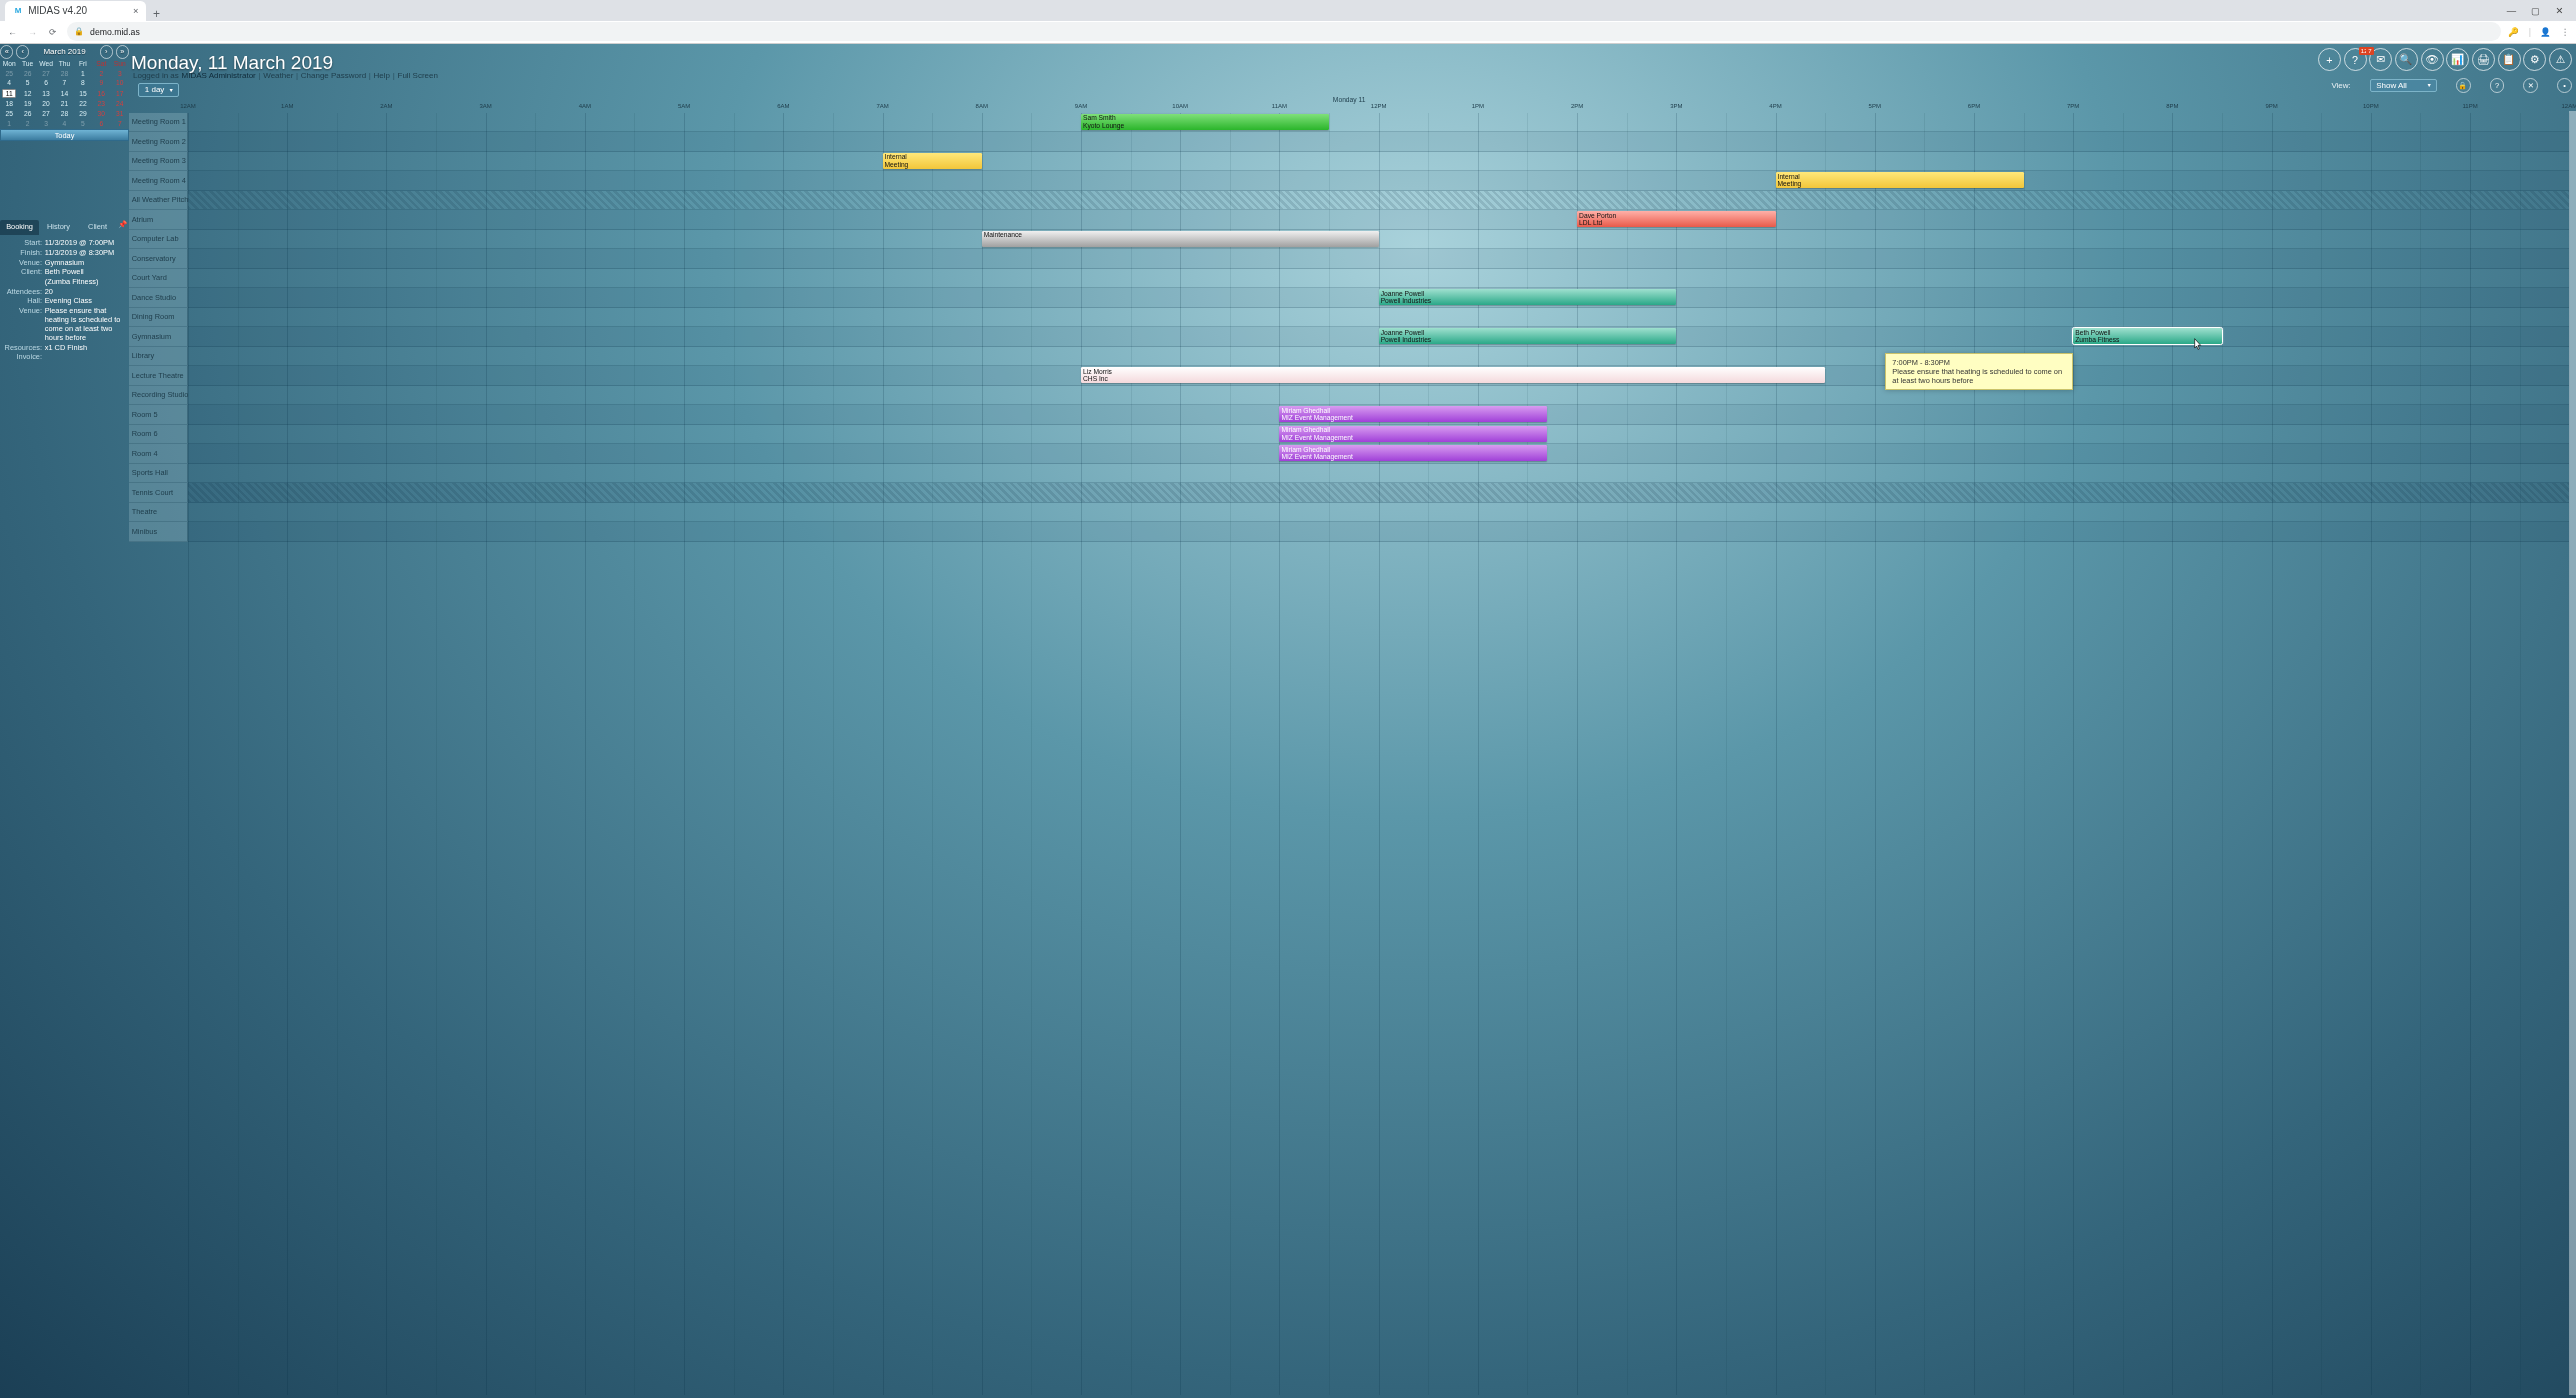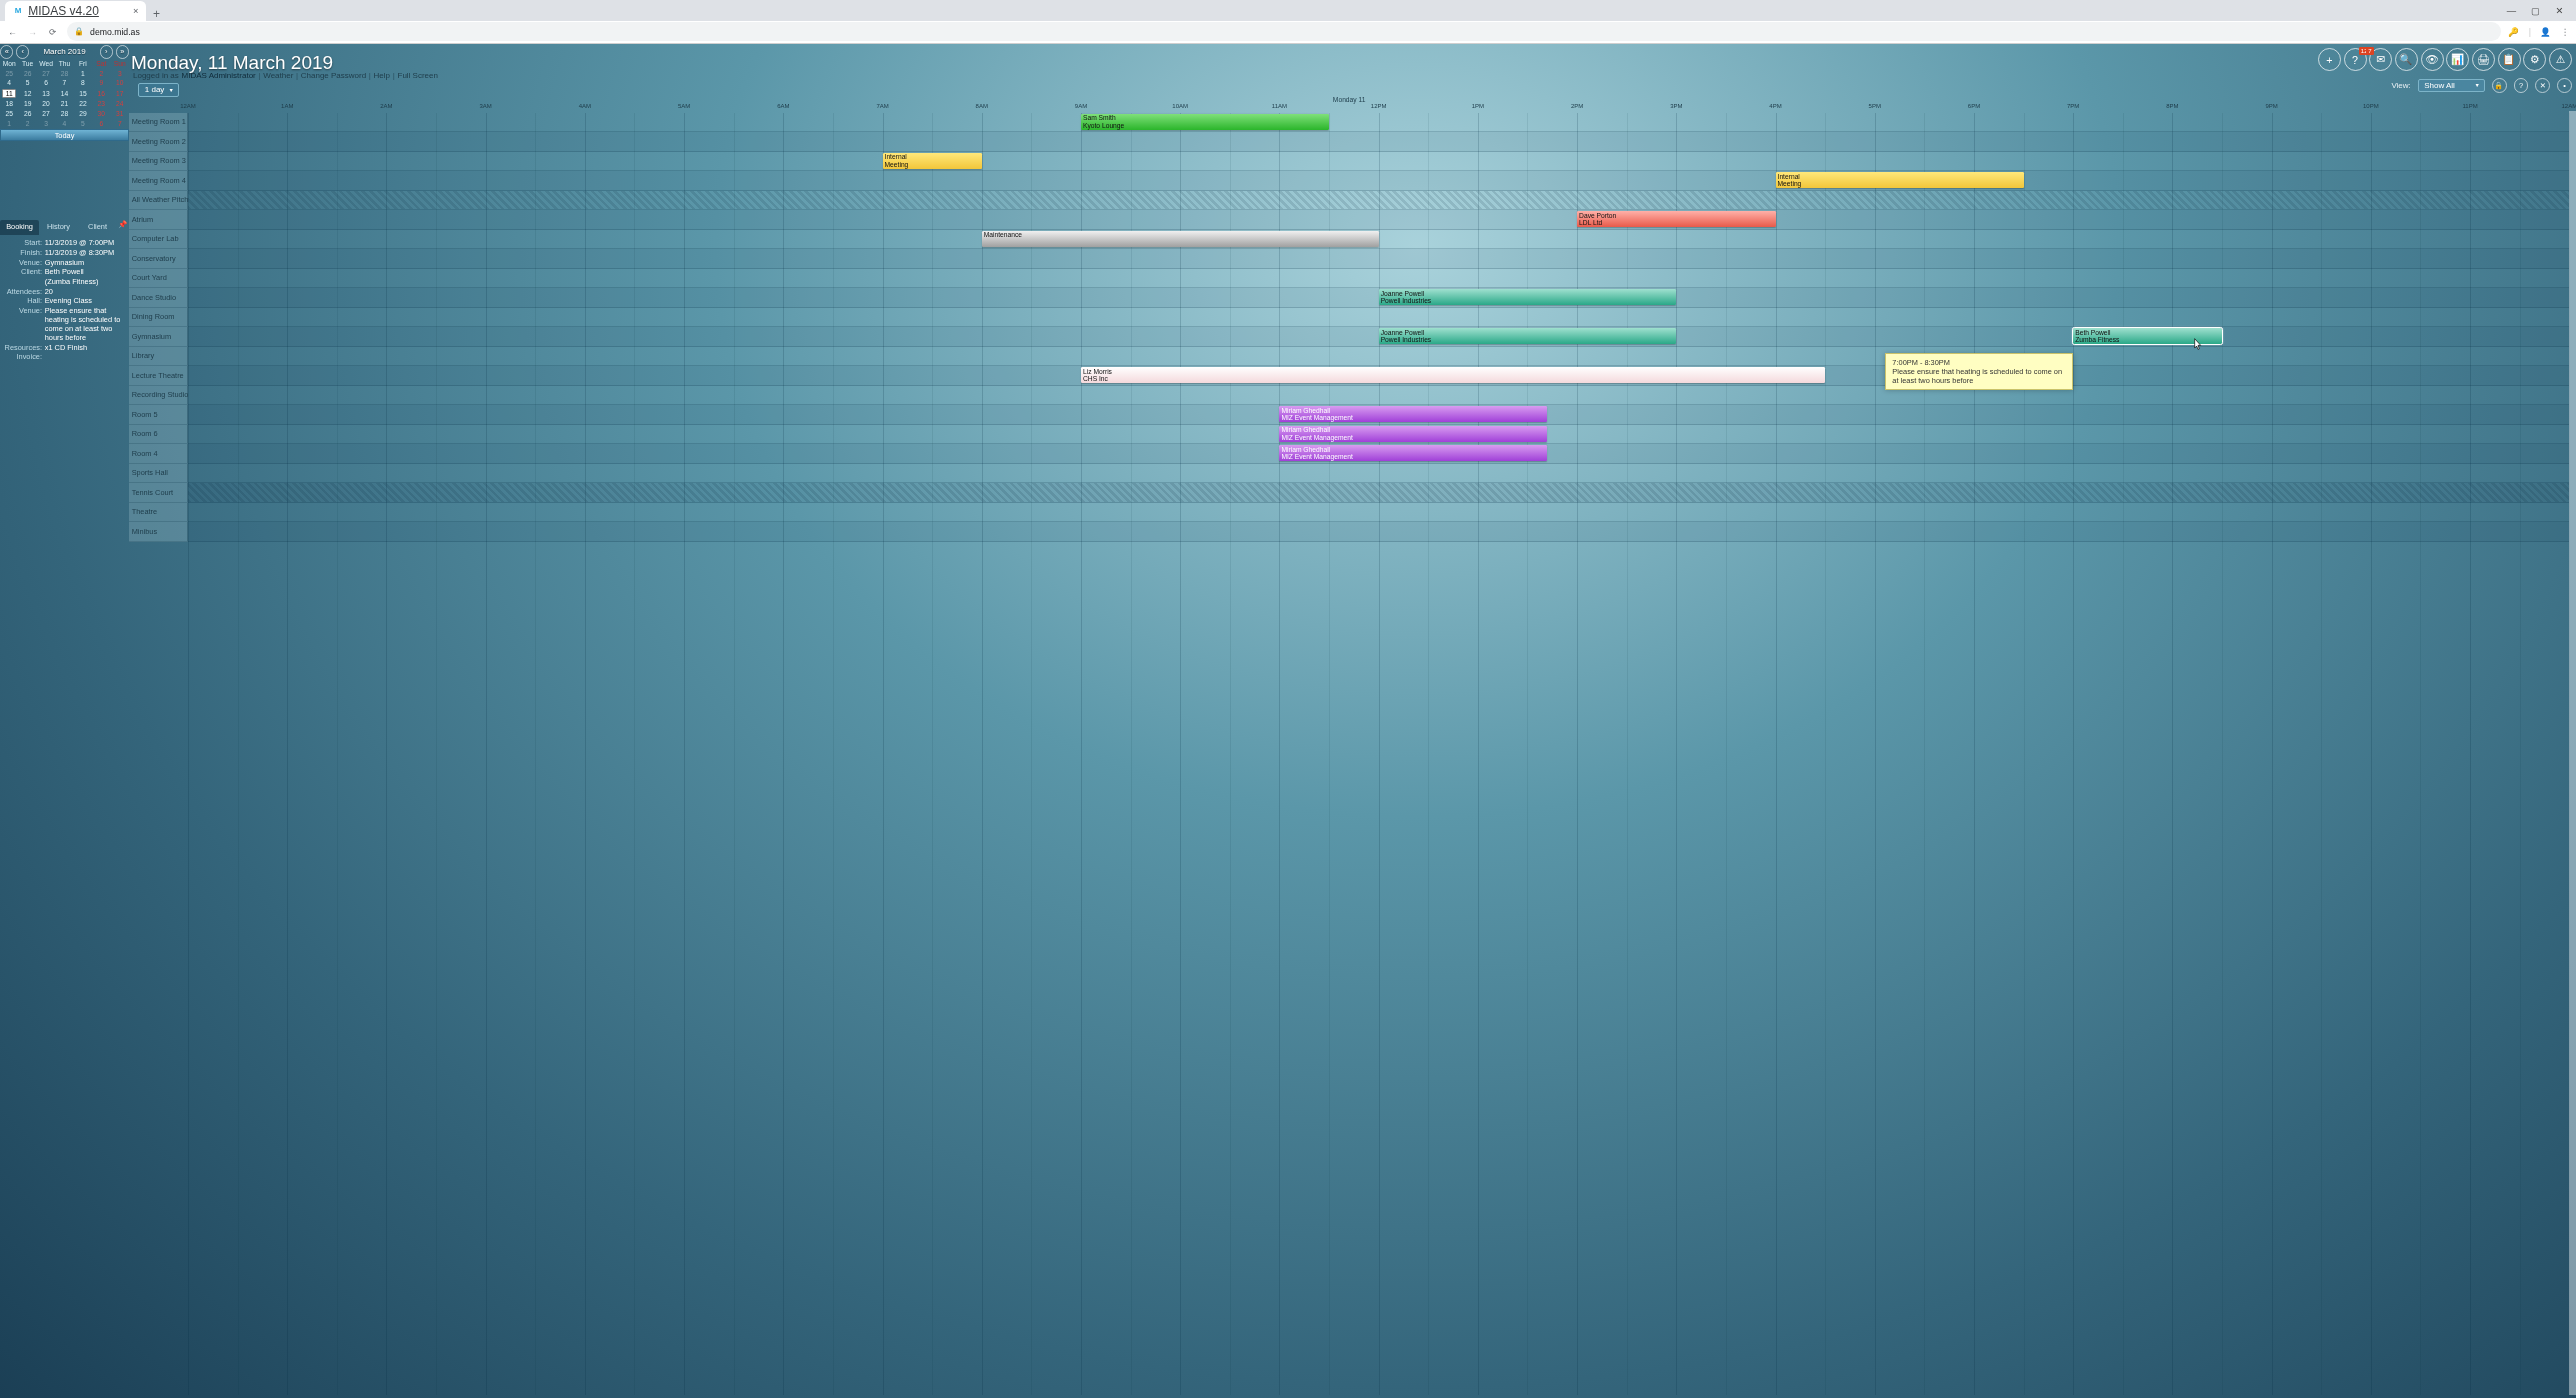--- a/index.html
+++ b/index.html
@@ -4,21 +4,21 @@
 <style>
   * { box-sizing: border-box; margin: 0; padding: 0; }
   html, body { width: 100%; height: 100%; font-family: Arial, Helvetica, sans-serif; font-size: 8.7px; overflow: hidden; }
   body { background: linear-gradient(180deg, #e8edef 0%, #dfe5e8 100%); color: #222; }
 
   
   .chrome-top { height: 44px; background: #fff; display: flex; flex-direction: column; border-bottom: 0.7px solid #cfcfcf; }
   .tab-strip { height: 21.5px; background: #dee1e6; display: flex; align-items: flex-end; padding-left: 5.4px; position: relative; }
   .browser-tab { display: flex; align-items: center; gap: 5.4px; background: #fff; border-radius: 5.4px 5.4px 0 0; height: 20px; padding: 0 8px; min-width: 141px; position: relative; }
   .favicon { width: 9.4px; height: 9.4px; display: inline-flex; align-items: center; justify-content: center; font-weight: bold; color: #2aa9e0; font-size: 8px; }
-  .tab-title { font-size: 12px; color: #3c4043; text-decoration: underline; }
+  .tab-title { font-size: 10px; color: #3c4043; }
   .tab-close { font-size: 9.4px; color: #5f6368; cursor: pointer; margin-left: auto; }
   .tab-add { padding: 0 6.7px; font-size: 12px; color: #5f6368; cursor: pointer; }
   .win-controls { position: absolute; right: 2.7px; top: 0; height: 20px; display: flex; gap: 12px; align-items: center; padding: 0 8px; }
   .win-btn { width: 12px; height: 12px; display: inline-flex; align-items: center; justify-content: center; color: #4a4a4a; font-size: 9.4px; cursor: pointer; }
 
   .omnibox-row { height: 23px; display: flex; align-items: center; gap: 8px; padding: 0 6.7px; }
   .nav-btn { width: 12px; height: 12px; display: inline-flex; align-items: center; justify-content: center; color: #5f6368; cursor: pointer; }
   .omnibox { flex: 1; height: 19px; border-radius: 9.4px; background: #f1f3f4; display: flex; align-items: center; padding: 0 8px; color: #202124; font-size: 8.7px; gap: 5.4px; }
   .lock { font-size: 8px; color: #5f6368; }
   .right-controls { display: flex; gap: 9.4px; align-items: center; color: #5f6368; }
@@ -41,21 +41,21 @@
 
   .date-title { position: absolute; left: 131px; top: 8px; font-size: 19px; font-weight: 500; color: #fff; text-shadow: 0 0.7px 2px rgba(0,0,0,.5); }
   .meta-row { position: absolute; left: 133px; top: 27px; font-size: 8px; color: #1e3c4a; display: flex; gap: 2.7px; align-items: center; }
   .meta-row .u { color: #0f2a38; }
   .meta-row .sep { color: #2a5060; }
 
   .icon-bar { position: absolute; right: 4px; top: 4px; display: flex; gap: 2.7px; }
   .circ-btn { width: 23px; height: 23px; border-radius: 50%; border: 1.3px solid rgba(255,255,255,.7); display: inline-flex; align-items: center; justify-content: center; color: #fff; font-size: 10.7px; cursor: pointer; position: relative; }
   .badge { position: absolute; top: -2px; right: -2px; background: #d42; color: #fff; font-size: 6px; padding: 0 2px; border-radius: 1.3px; line-height: 8px; }
 
-  .view-row { position: absolute; right: 4px; top: 34px; display: flex; align-items: center; gap: 7px; font-size: 8px; }
+  .view-row { position: absolute; right: 4px; top: 34px; display: flex; align-items: center; gap: 19px; font-size: 8px; }
   .select { background: #4a86a0; color: #fff; border: 0.7px solid #7db4c9; border-radius: 2px; padding: 1.3px 13.4px 1.3px 5.4px; font-size: 8px; position: relative; min-width: 67px; display:inline-block; }
   .select::after { content: "▼"; position: absolute; right: 4px; font-size: 5.4px; top: 2.7px; }
   .small-circ { width: 14.8px; height: 14.8px; border-radius: 50%; border: 0.7px solid rgba(255,255,255,.6); display: inline-flex; align-items: center; justify-content: center; font-size: 7.4px; color: #fff; cursor: pointer; }
 
   
   .sidebar { position: absolute; left: 0; top: 176px; width: 129px; bottom: 0; color: #d9e8ef; font-size: 8px; }
   .side-tabs { display: flex; height: 14.8px; }
   .side-tab { flex: 1; text-align: center; padding: 2px 0; font-size: 7.4px; color: #c9e0ea; cursor: pointer; }
   .side-tab.active { background: rgba(0,20,35,.4); color: #fff; border-radius: 2px 2px 0 0; }
   .pin { width: 12px; text-align: center; cursor: pointer; font-size: 7.4px; color: #cce3ec; }

